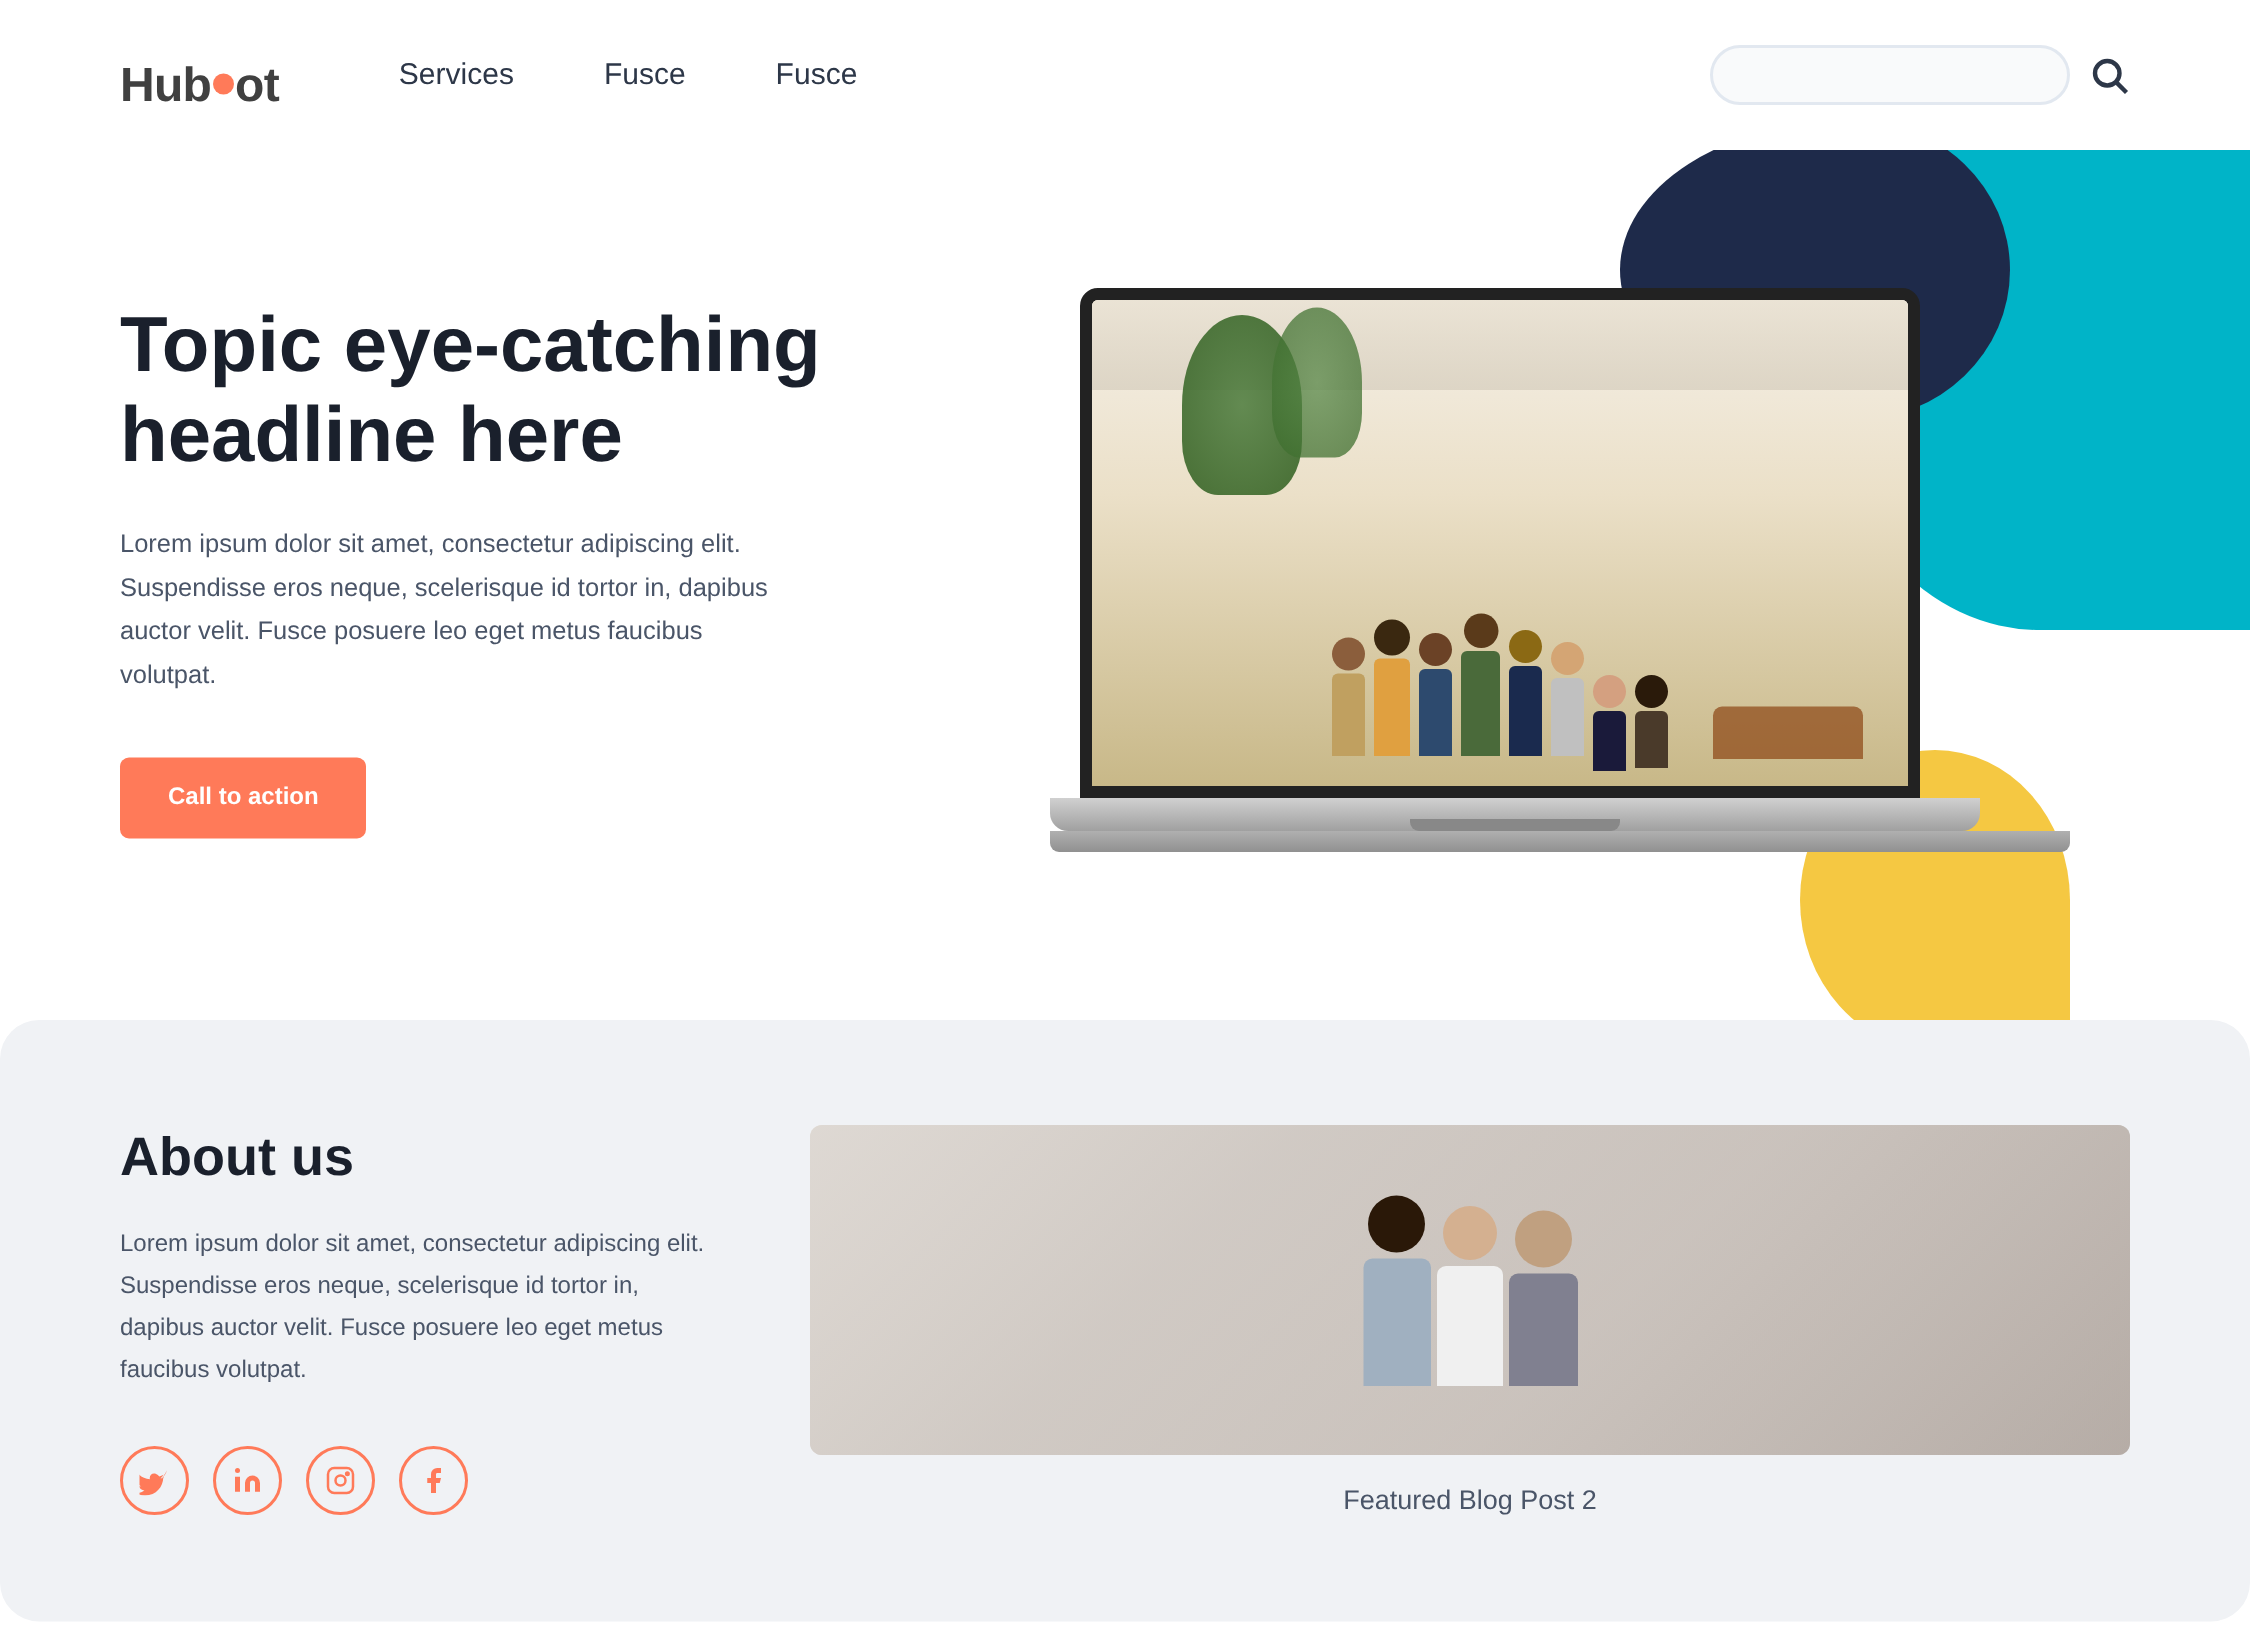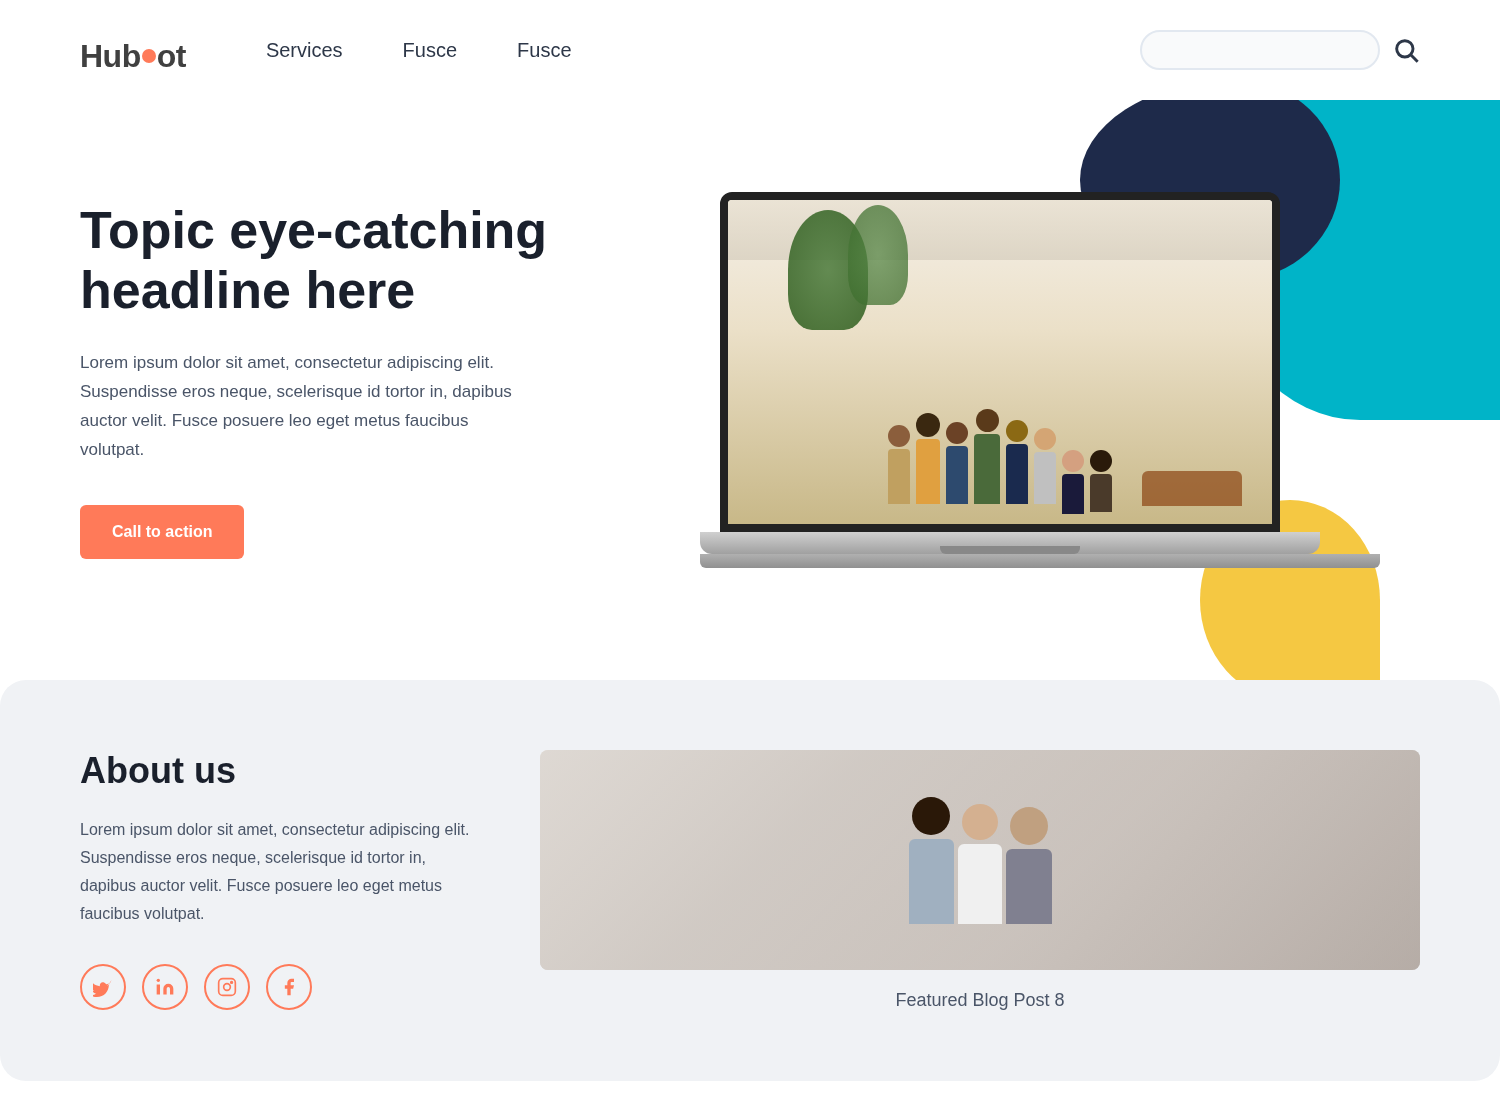--- a/index.html
+++ b/index.html
@@ -441,16 +441,16 @@
               <div style="width:44px;height:80px;background:#f0f0f0;border-radius:6px 6px 0 0;"></div>
             </div>
             <div style="display:flex;flex-direction:column;align-items:center;">
               <div style="width:38px;height:38px;background:#c0a080;border-radius:50%;margin-bottom:4px;"></div>
               <div style="width:46px;height:75px;background:#808090;border-radius:6px 6px 0 0;"></div>
             </div>
           </div>
           <div style="position:absolute;top:0;left:0;right:0;bottom:0;background:linear-gradient(135deg,rgba(220,215,210,0.85),rgba(180,170,165,0.6));z-index:0;"></div>
         </div>
       </div>
-      <p class="blog-label">Featured Blog Post 8</p>
+      <p class="blog-label">Featured Blog Post 2</p>
     </div>
   </div>
 </section>
 
 </body></html>

